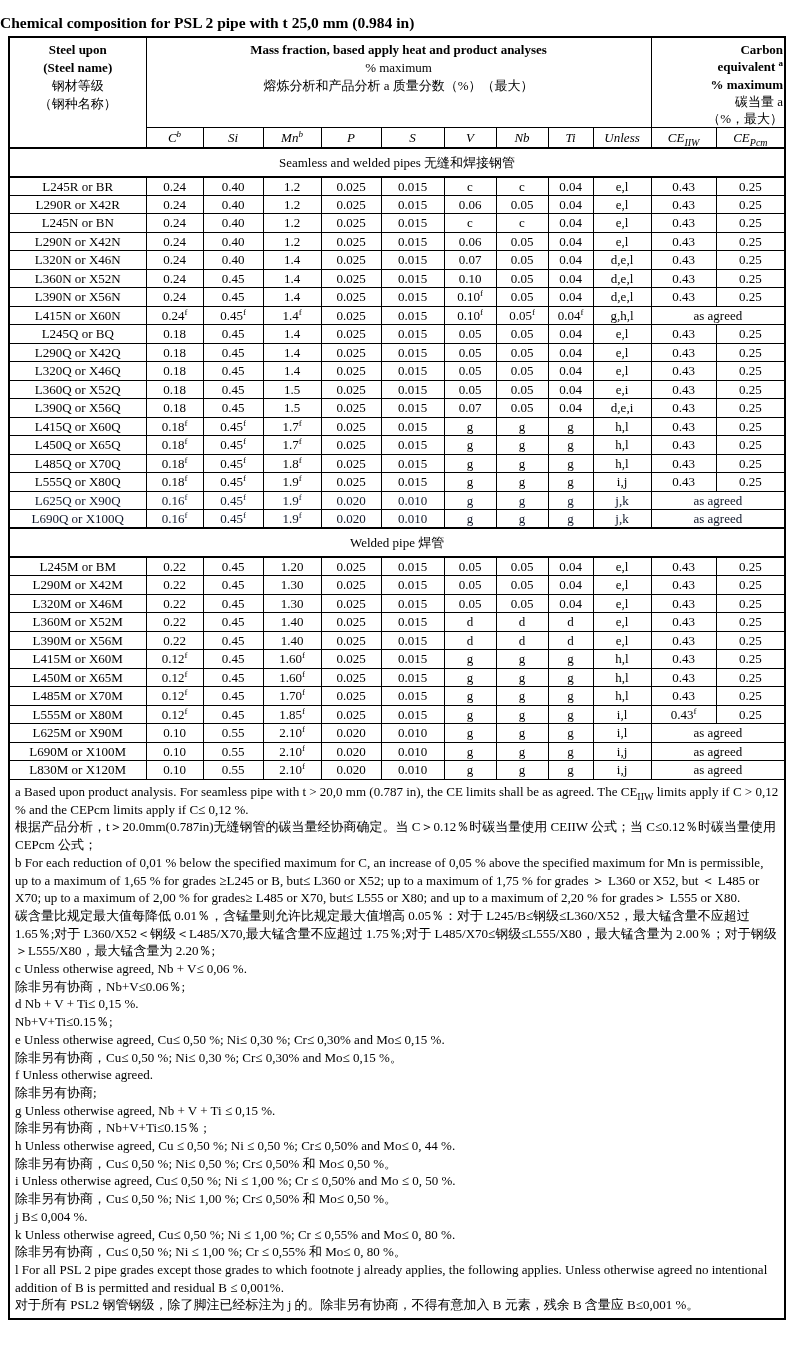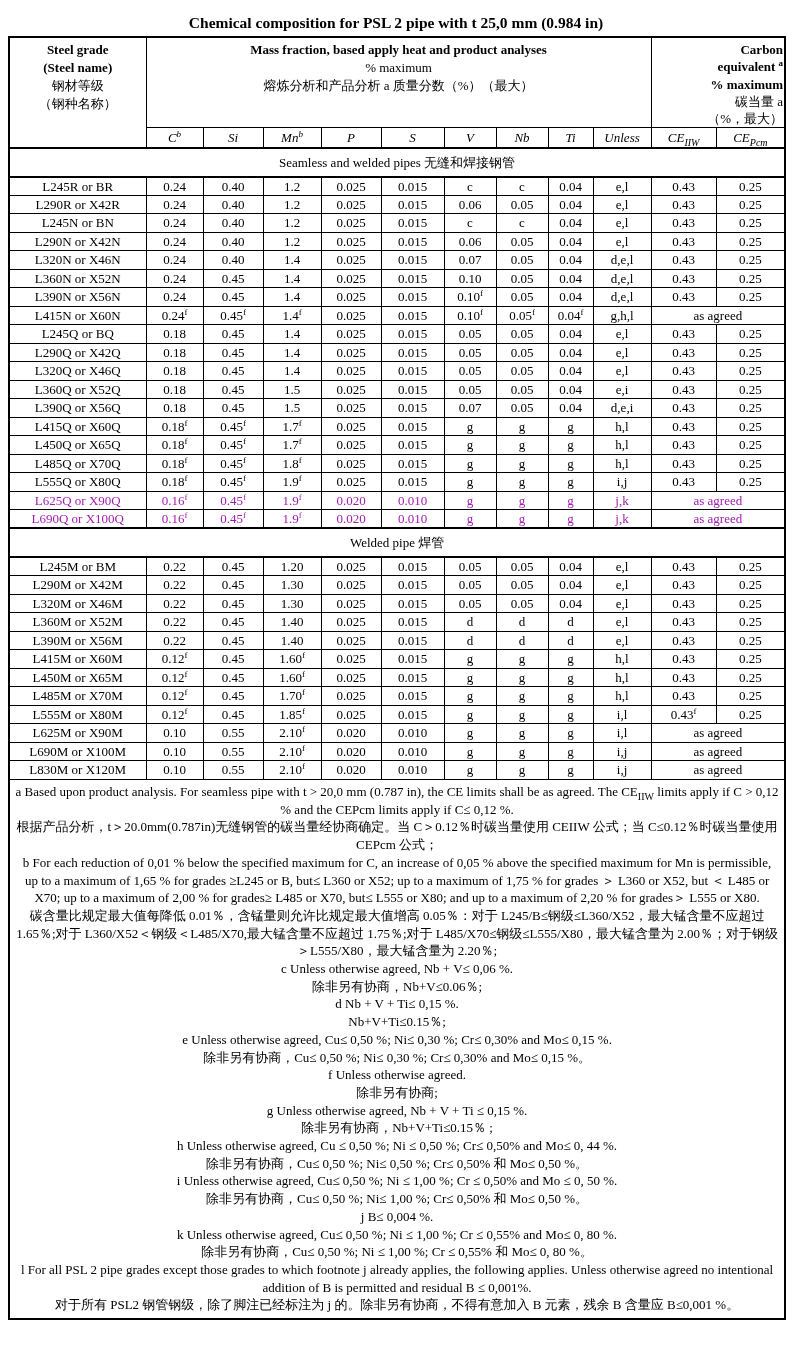--- a/index.html
+++ b/index.html
@@ -3,45 +3,45 @@
 <meta charset="utf-8">
 <style>
   * { box-sizing: border-box; }
   html,body { margin:0; padding:0; }
   body {
     width:792px; height:1345px; background:#ffffff; color:#000;
     font-family:"Liberation Serif","DejaVu Serif",serif;
     overflow:hidden;
   }
   .title-wrap { padding-top:11px; }
-  .title { text-align:center; font-weight:bold; font-size:15.5px; line-height:23px; }
+  .title { text-align:left; font-weight:bold; font-size:15.5px; line-height:23px; }
   table.comp {
     border-collapse:collapse; table-layout:fixed;
     width:776px; margin:2px 8px 0 8px;
     border:2px solid #000;
   }
   th, td {
     border:1px solid #000; text-align:center; vertical-align:middle;
     padding:0 1px; font-size:13px; overflow:hidden;
   }
   tr.groups th { vertical-align:top; padding-top:3px; font-weight:normal; height:89px; }
   tr.groups th div { line-height:18px; }
   tr.groups th.ce-head div { line-height:17.3px;text-align:right; }
   .b { font-weight:bold; }
   tr.cols th { height:20px; font-weight:normal; border-bottom:2px solid #000;font-style:italic; }
   tbody td { height:18.5px; line-height:1.05; }
   td.section { border-top:2px solid #000; border-bottom:2px solid #000; height:29px; }
-  tr.red td { color:#a21caf; }
+  tr.red td { color:#0f172a; }
   sup { font-size:9px; line-height:0; }
   sub { font-size:10px; line-height:0; }
   tfoot td.footcell {
     text-align:left; vertical-align:top; border-top:1px solid #000;
     padding:3px 5px 4px 5px; font-size:13px; line-height:17.7px;
   }
-  .fn { text-align:center; }
+  .fn { text-align:left; }
 </style>
 </head>
 <body>
 
 <div class="title-wrap">
   <div class="title">Chemical composition for PSL 2 pipe with t 25,0 mm (0.984 in)</div>
 </div>
 
 <table class="comp">
   <colgroup>
@@ -54,21 +54,21 @@
       <col style="width:52px">
       <col style="width:52px">
     <col style="width:45px">
       <col style="width:58px">
       <col style="width:65px">
       <col style="width:69px">
   </colgroup>
   <thead>
     <tr class="groups">
       <th rowspan="2">
-        <div class="b">Steel grade</div>
+        <div class="b">Steel upon</div>
         <div class="b">(Steel name)</div>
         <div>钢材等级</div>
         <div>（钢种名称）</div>
       </th>
       <th colspan="9">
         <div class="b">Mass fraction, based apply heat and product analyses</div>
         <div>% maximum</div>
         <div>熔炼分析和产品分析 a 质量分数（%）（最大）</div>
       </th>
       <th colspan="2" class="ce-head">

